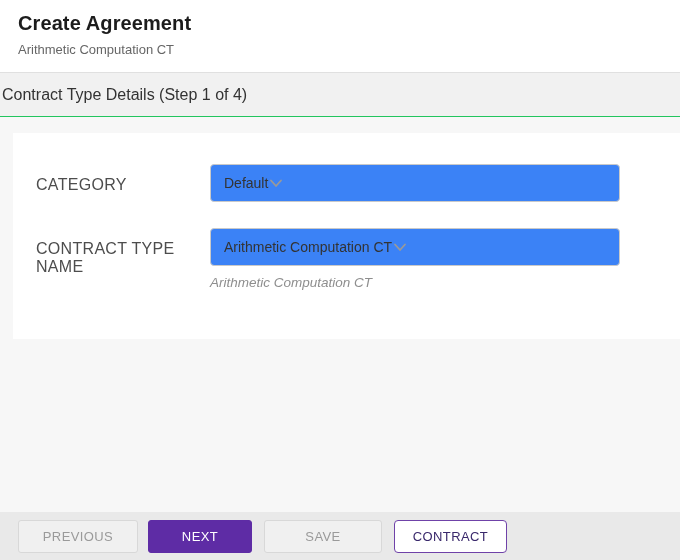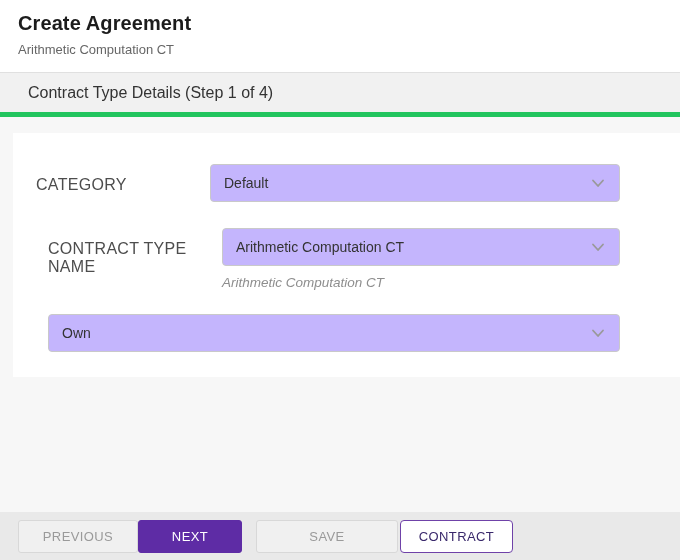--- a/index.html
+++ b/index.html
@@ -33,22 +33,22 @@
     color: #666666;
   }
 
   
   .section-bar {
     background: #f1f1f1;
     height: 44px;
     flex: 0 0 auto;
     display: flex;
     align-items: center;
-    padding: 0 28px;
-    border-bottom: 5px solid #22c55e;
+    padding: 0 2px;
+    border-bottom: 1px solid #22c55e;
   }
   .section-title {
     font-size: 16px;
     color: #333333;
   }
 
   
   .content {
     flex: 1 1 auto;
     background: #f7f7f7;
@@ -57,38 +57,38 @@
   .form-card {
     background: #ffffff;
     margin: 16px 0 0 13px;
     width: 667px;
     padding: 31px 60px 25px 23px;
   }
   .field-row {
     display: flex;
     align-items: flex-start;
   }
-  .field-row + .field-row { margin-top: 26px; margin-left: 12px; }
+  .field-row + .field-row { margin-top: 26px; }
   .field-row.has-helper + .field-row { margin-top: 24px; }
   .field-label {
     flex: 0 0 174px;
     font-size: 16px;
     color: #4d4d4d;
     letter-spacing: 0.3px;
     padding-top: 12px;
   }
   .field-control { flex: 1 1 auto; }
   .select-box {
     height: 38px;
-    background: #c4b5fd;
+    background: #3b82f6;
     border: 1px solid #c9c9c9;
     border-radius: 4px;
     display: flex;
     align-items: center;
-    justify-content: space-between;
+    justify-content: flex-start;
     padding: 0 13px;
     cursor: pointer;
   }
   .select-value {
     font-size: 14px;
     color: #333333;
   }
   .chevron { flex: 0 0 auto; display: flex; align-items: center; }
   .helper-text {
     margin-top: 9px;
@@ -98,20 +98,21 @@
   }
 
   
   .footer-bar {
     flex: 0 0 auto;
     height: 48px;
     background: #e9e9e9;
     display: flex;
     align-items: center;
     padding: 0 18px;
+    gap: 10px;
   }
   .btn {
     height: 33px;
     border-radius: 3px;
     font-family: "Liberation Sans", "DejaVu Sans", sans-serif;
     font-size: 13px;
     letter-spacing: 0.4px;
     cursor: pointer;
     display: inline-flex;
     align-items: center;
@@ -122,21 +123,21 @@
     border: 1px solid #d8d8d8;
     color: #9a9a9a;
   }
   .btn-previous { width: 120px; }
   .btn-next {
     width: 104px;
     background: #5e2ca5;
     border: 1px solid #5e2ca5;
     color: #ffffff;
   }
-  .btn-save { width: 142px; margin-left: 14px; }
+  .btn-save { width: 118px; margin-left: 2px; }
   .btn-discard {
     width: 113px;
     margin-left: 2px;
     background: #ffffff;
     border: 1px solid #6f42a8;
     border-radius: 4px;
     color: #39286b;
   }
 </style>
 </head>
@@ -177,30 +178,20 @@
             <svg width="16" height="16" viewBox="0 0 16 16" fill="none">
               <polyline points="3,5.5 8,11 13,5.5" stroke="#999999" stroke-width="1.8" stroke-linecap="round" stroke-linejoin="round"></polyline>
             </svg>
           </span>
         </div>
         <div class="helper-text">Arithmetic Computation CT</div>
       </div>
     </div>
 
     <div class="field-row">
-      <div class="field-control">
-        <div class="select-box">
-          <span class="select-value">Own</span>
-          <span class="chevron">
-            <svg width="16" height="16" viewBox="0 0 16 16" fill="none">
-              <polyline points="3,5.5 8,11 13,5.5" stroke="#999999" stroke-width="1.8" stroke-linecap="round" stroke-linejoin="round"></polyline>
-            </svg>
-          </span>
-        </div>
-      </div>
     </div>
 
   </div>
 </div>
 
 <div class="footer-bar">
   <button class="btn btn-disabled btn-previous">PREVIOUS</button>
   <button class="btn btn-next">NEXT</button>
   <button class="btn btn-disabled btn-save">SAVE</button>
   <button class="btn btn-discard">CONTRACT</button>

